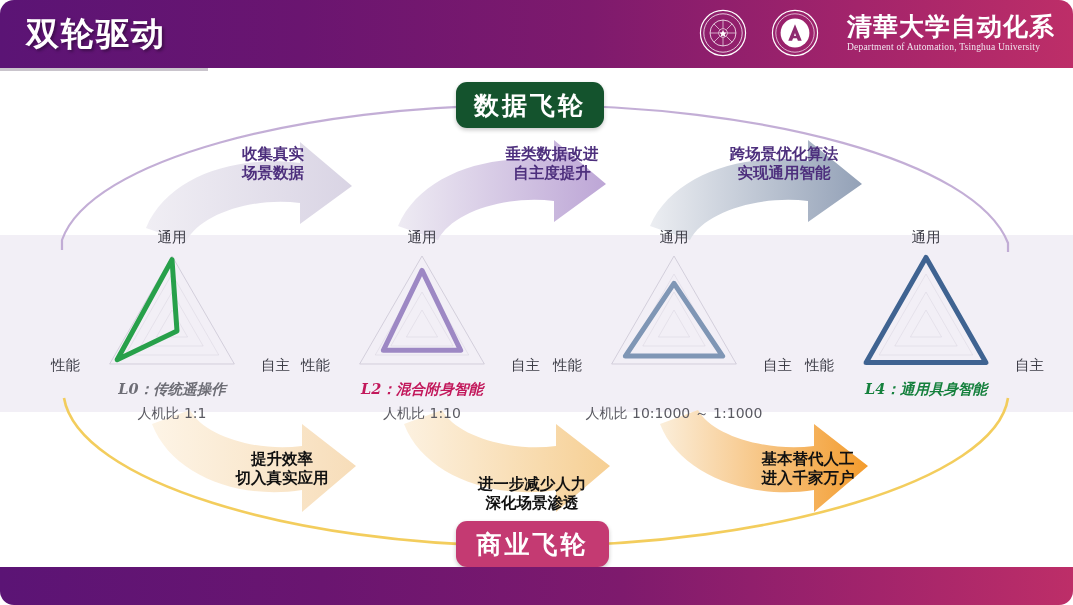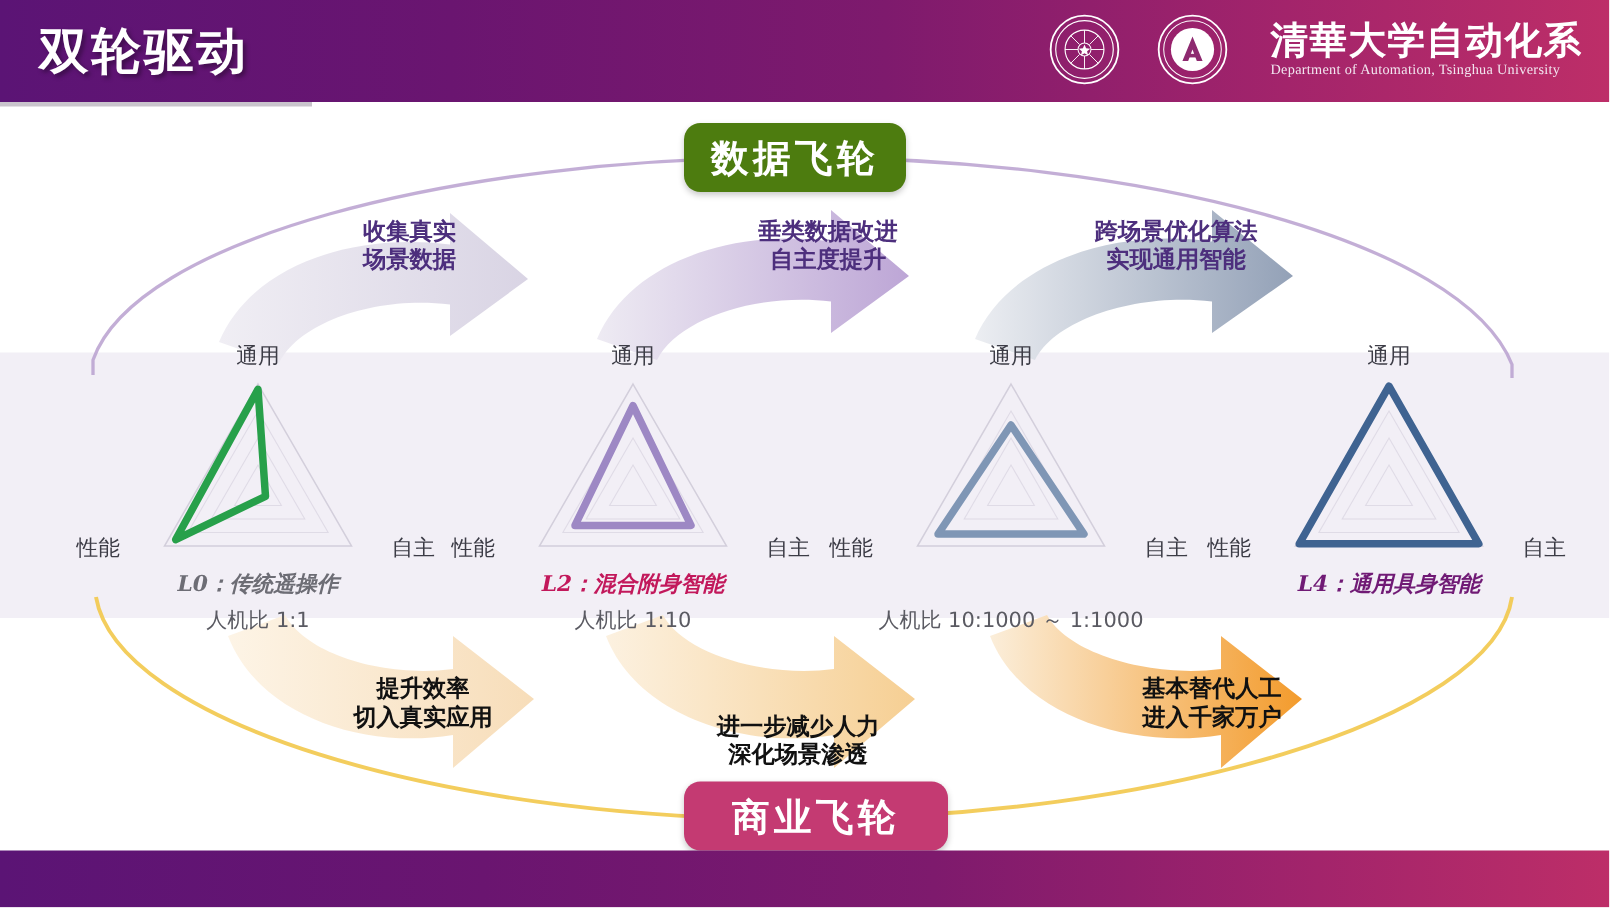--- a/index.html
+++ b/index.html
@@ -3,21 +3,21 @@
 <meta charset="utf-8">
 <style>
   * { box-sizing: border-box; margin: 0; padding: 0; }
   html, body {
     width: 1073px; height: 605px;
     font-family: "Liberation Sans", "DejaVu Sans", sans-serif;
     background: #ffffff; overflow: hidden;
   }
   #slide {
     position: relative; width: 1073px; height: 605px;
-    background: #ffffff; overflow: hidden;
+    background: #ffffff; overflow: hidden; border-radius: 14px;
   }
 
   
   .header-bar {
     position: absolute; left: 0; top: 0; width: 1073px; height: 68px;
     background: linear-gradient(90deg,#5b1475 0%, #6a1570 28%, #7e1a6d 55%, #a3246b 80%, #bd2e68 100%);
   }
   .header-title {
     position: absolute; left: 26px; top: 12px;
     font-size: 33px; font-weight: bold; color: #ffffff;
@@ -66,24 +66,24 @@
   
   .pill {
     position: absolute; display: flex; align-items: center; justify-content: center;
     border-radius: 11px; color: #ffffff; font-weight: bold;
     font-size: 25px; letter-spacing: 3px;
     font-family: "DejaVu Serif", "Liberation Serif", serif;
     box-shadow: 0 2px 4px rgba(0,0,0,.22);
   }
   #pill-top {
     left: 456px; top: 82px; width: 148px; height: 46px;
-    background: #4d7c0f;
+    background: #14532d;
   }
   #pill-bottom {
-    left: 456px; top: 521px; width: 176px; height: 46px;
+    left: 456px; top: 521px; width: 153px; height: 46px;
     background: #c43a72;
   }
 
   
   .cap {
     position: absolute; text-align: center; line-height: 1.25;
     font-size: 15.5px; font-weight: bold;
     font-family: "DejaVu Serif", "Liberation Serif", serif;
     white-space: pre-line;
   }
@@ -300,17 +300,17 @@
       <svg class="stage-svg" width="150" height="150" viewBox="0 0 150 150">
         <polygon points="74,12 136.35382907247958,120 11.646170927520416,120" fill="none" stroke="#cfcbd8" stroke-width="1" opacity="0.9"></polygon>
         <polygon points="74,30 120.76537180435969,111 27.234628195640312,111" fill="none" stroke="#cfcbd8" stroke-width="0.7" opacity="0.55"></polygon>
         <polygon points="74,48 105.17691453623979,102 42.82308546376021,102" fill="none" stroke="#cfcbd8" stroke-width="0.7" opacity="0.55"></polygon>
         <polygon points="74,66 89.5884572681199,93 58.411542731880104,93" fill="none" stroke="#cfcbd8" stroke-width="0.7" opacity="0.55"></polygon>
         <polygon points="74,13.439999999999998 133.8596759095804,118.56 14.14032409041959,118.56" fill="none" stroke="#3f6391" stroke-width="5" stroke-linejoin="round"></polygon>
       </svg>
     <div class="axis-label ax-top">通用</div>
     <div class="axis-label ax-left">性能</div>
     <div class="axis-label ax-right">自主</div>
-    <div class="stage-level" style="color: #701a75;">L4：通用具身智能</div>
+    <div class="stage-level" style="color: #15803d;">L4：通用具身智能</div>
   </div>
 
   <div class="footer-bar"></div>
 </div>
 
 </body></html>

